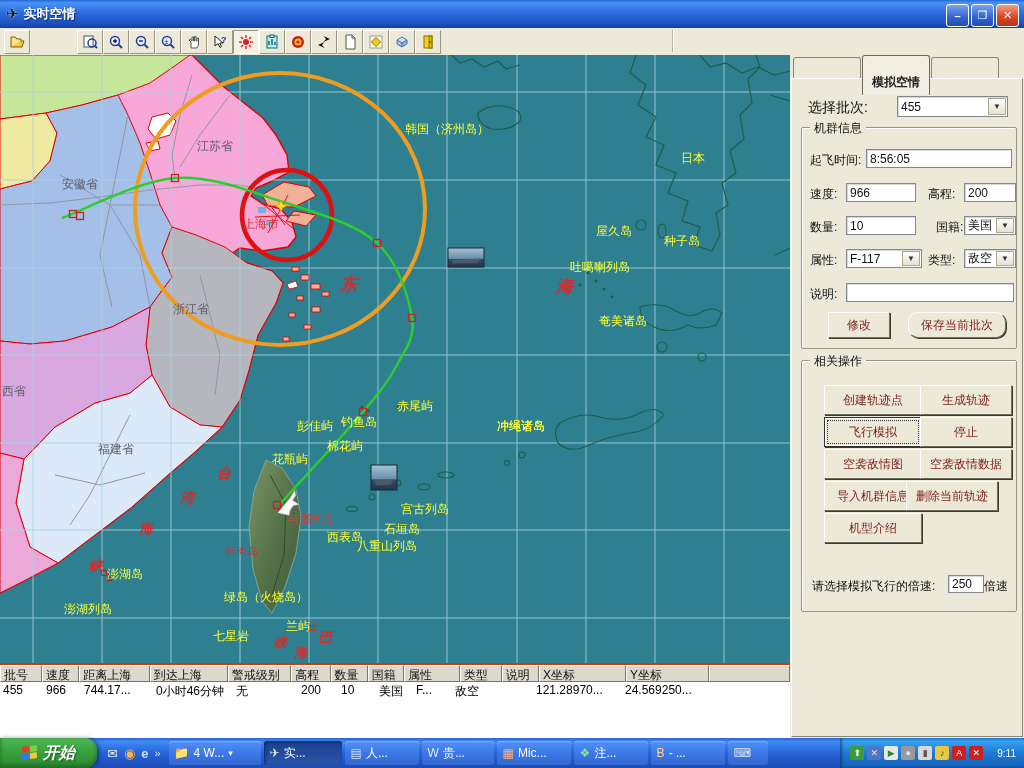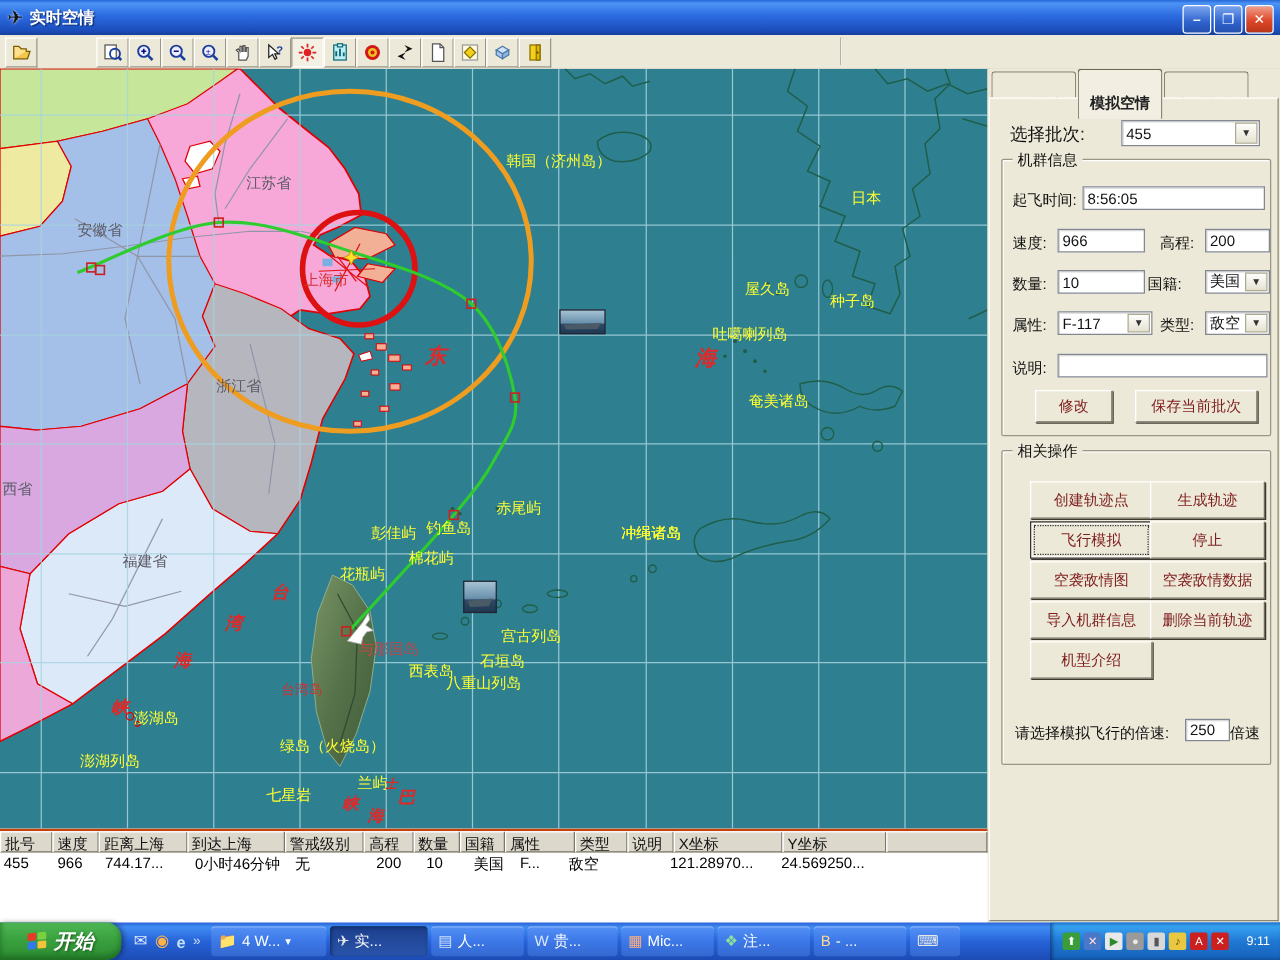--- a/index.html
+++ b/index.html
@@ -419,21 +419,21 @@
           </div>
         <span class="plabel" style="left:126px;top:58px;">高程:</span>
         <div class="xinput" style="left:162px;top:55px;width:44px;height:15px;">
             <span>200</span>
           </div>
 
         <span class="plabel" style="left:8px;top:91px;">数量:</span>
         <div class="xinput" style="left:44px;top:88px;width:62px;height:15px;">
             <span>10</span>
           </div>
-        <span class="plabel" style="left:116px;top:91px;">国籍:</span>
+        <span class="plabel" style="left:134px;top:91px;">国籍:</span>
         <div class="xinput combo" style="left:162px;top:88px;width:44px;height:15px;">
           <span>美国</span>
             <span class="arrowbox">▼</span>
         </div>
 
         <span class="plabel" style="left:8px;top:124px;">属性:</span>
         <div class="xinput combo" style="left:44px;top:121px;width:68px;height:15px;">
           <span>F-117</span>
             <span class="arrowbox">▼</span>
         </div>
@@ -442,34 +442,34 @@
           <span>敌空</span>
             <span class="arrowbox">▼</span>
         </div>
 
         <span class="plabel" style="left:8px;top:158px;">说明:</span>
         <div class="xinput" style="left:44px;top:155px;width:160px;height:15px;">
             <span></span>
           </div>
 
         <div class="pbtn" style="left:26px;top:184px;width:60px;height:24px;">修改</div>
-        <div class="pbtn" style="left:106px;top:184px;width:96px;height:24px;">保存当前批次</div>
+        <div class="pbtn" style="left:106px;top:184px;width:96px;height:24px;border-radius:10px;">保存当前批次</div>
       </div>
 
       <div class="group" style="left:9px;top:281px;width:214px;height:250px;">
         <span class="legend">相关操作</span>
         <div id="ops-buttons">
             <div class="pbtn" style="left: 22px; top: 24px; width: 96px; height: 28px;">创建轨迹点</div>
             <div class="pbtn" style="left: 118px; top: 24px; width: 90px; height: 28px;">生成轨迹</div>
             <div class="pbtn focus" style="left: 22px; top: 56px; width: 96px; height: 28px;">飞行模拟</div>
             <div class="pbtn" style="left: 118px; top: 56px; width: 90px; height: 28px;">停止</div>
             <div class="pbtn" style="left: 22px; top: 88px; width: 96px; height: 28px;">空袭敌情图</div>
             <div class="pbtn" style="left: 118px; top: 88px; width: 90px; height: 28px;">空袭敌情数据</div>
             <div class="pbtn" style="left: 22px; top: 120px; width: 96px; height: 28px;">导入机群信息</div>
-            <div class="pbtn" style="left: 118px; top: 120px; width: 90px; height: 28px;">删除当前轨迹</div>
+            <div class="pbtn" style="left: 104px; top: 120px; width: 90px; height: 28px;">删除当前轨迹</div>
             <div class="pbtn" style="left: 22px; top: 152px; width: 96px; height: 28px;">机型介绍</div>
           </div>
         <span class="plabel" style="left:10px;top:217px;">请选择模拟飞行的倍速:</span>
         <div class="xinput" style="left:146px;top:214px;width:28px;height:14px;">
             <span>250</span>
           </div>
         <span class="plabel" style="left:182px;top:217px;">倍速</span>
       </div>
     </div>
   </div>

